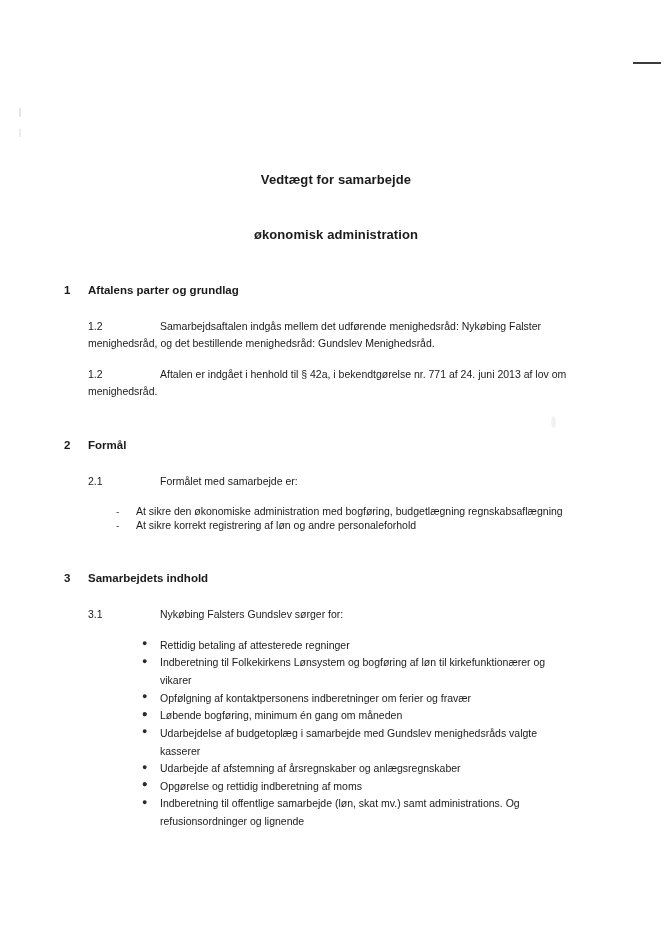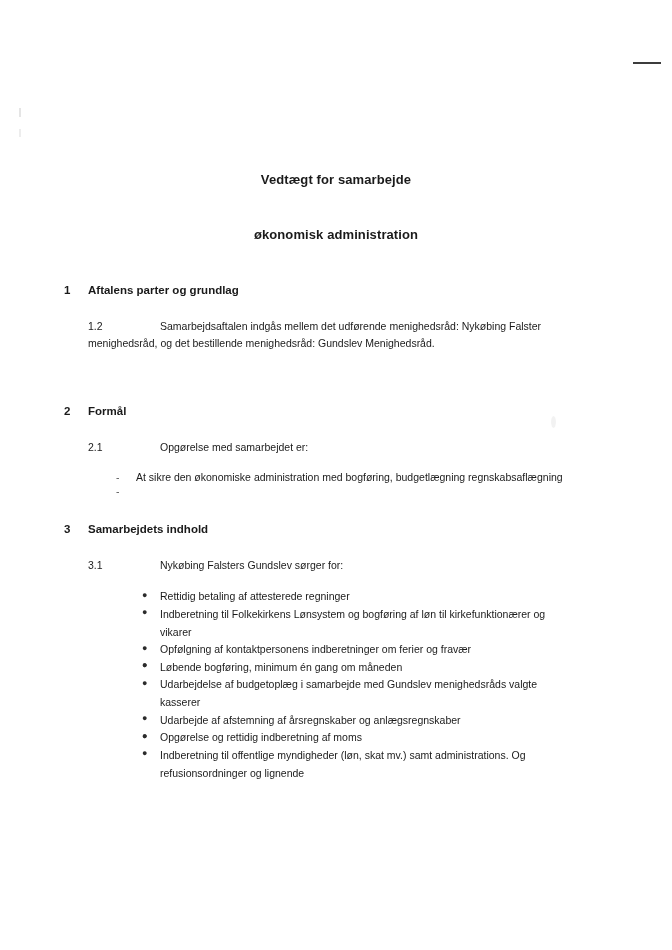--- a/index.html
+++ b/index.html
@@ -175,41 +175,45 @@
     <div class="section">
       <div class="section-heading">
         <span class="num">1</span>
         <span class="label">Aftalens parter og grundlag</span>
       </div>
       <div class="gap-md"></div>
       <div class="clause">
         <p><span class="num">1.2</span><span>Samarbejdsaftalen indgås mellem det udførende menighedsråd: Nykøbing Falster menighedsråd, og det bestillende menighedsråd: Gundslev Menighedsråd.</span></p>
       </div>
       <div class="gap-sm"></div>
+      <div class="clause">
+        <p><span class="num">1.2</span><span>Aftalen er indgået i henhold til § 42a, i bekendtgørelse nr. 771 af 24. juni 2013 af lov om menighedsråd.</span></p>
+      </div>
     </div>
 
     <div class="gap-xl"></div>
 
     <div class="section">
       <div class="section-heading">
         <span class="num">2</span>
         <span class="label">Formål</span>
       </div>
       <div class="gap-md"></div>
       <div class="clause">
-        <p><span class="num">2.1</span><span>Opgørelse med samarbejdet er:</span></p>
+        <p><span class="num">2.1</span><span>Formålet med samarbejde er:</span></p>
       </div>
       <div class="gap-sm"></div>
       <ul class="dash-list">
         <li class="justified">
           <span class="dash-marker">-</span>
           <span class="row-inner">At sikre den økonomiske administration med bogføring, budgetlægning regnskabsaflægning</span>
         </li>
         <li>
           <span class="dash-marker">-</span>
+          <span>At sikre korrekt registrering af løn og andre personaleforhold</span>
         </li>
       </ul>
     </div>
 
     <div class="gap-xl"></div>
 
     <div class="section">
       <div class="section-heading">
         <span class="num">3</span>
         <span class="label">Samarbejdets indhold</span>
@@ -222,18 +226,18 @@
       <ul class="bullet-list">
         <li><span class="bullet-marker">●</span><span>Rettidig betaling af attesterede regninger</span></li>
         <li><span class="bullet-marker">●</span><span>Indberetning til Folkekirkens Lønsystem og bogføring af løn til kirkefunktionærer og vikarer</span></li>
         <li><span class="bullet-marker">●</span><span>Opfølgning af kontaktpersonens indberetninger om ferier og fravær</span></li>
         <li><span class="bullet-marker">●</span></li>
         <li><span class="bullet-marker">●</span><span>Løbende bogføring, minimum én gang om måneden</span></li>
         <li><span class="bullet-marker">●</span><span>Udarbejdelse af budgetoplæg i samarbejde med Gundslev menighedsråds valgte kasserer</span></li>
         <li><span class="bullet-marker">●</span><span>Udarbejde af afstemning af årsregnskaber og anlægsregnskaber</span></li>
         <li><span class="bullet-marker">●</span></li>
         <li><span class="bullet-marker">●</span><span>Opgørelse og rettidig indberetning af moms</span></li>
-        <li><span class="bullet-marker">●</span><span>Indberetning til offentlige myndigheder (løn, skat mv.) samt administrations. Og refusionsordninger og lignende</span></li>
+        <li><span class="bullet-marker">●</span><span>Indberetning til offentlige samarbejde (løn, skat mv.) samt administrations. Og refusionsordninger og lignende</span></li>
       </ul>
     </div>
 
   </div>
 </div>
 
 </body></html>

